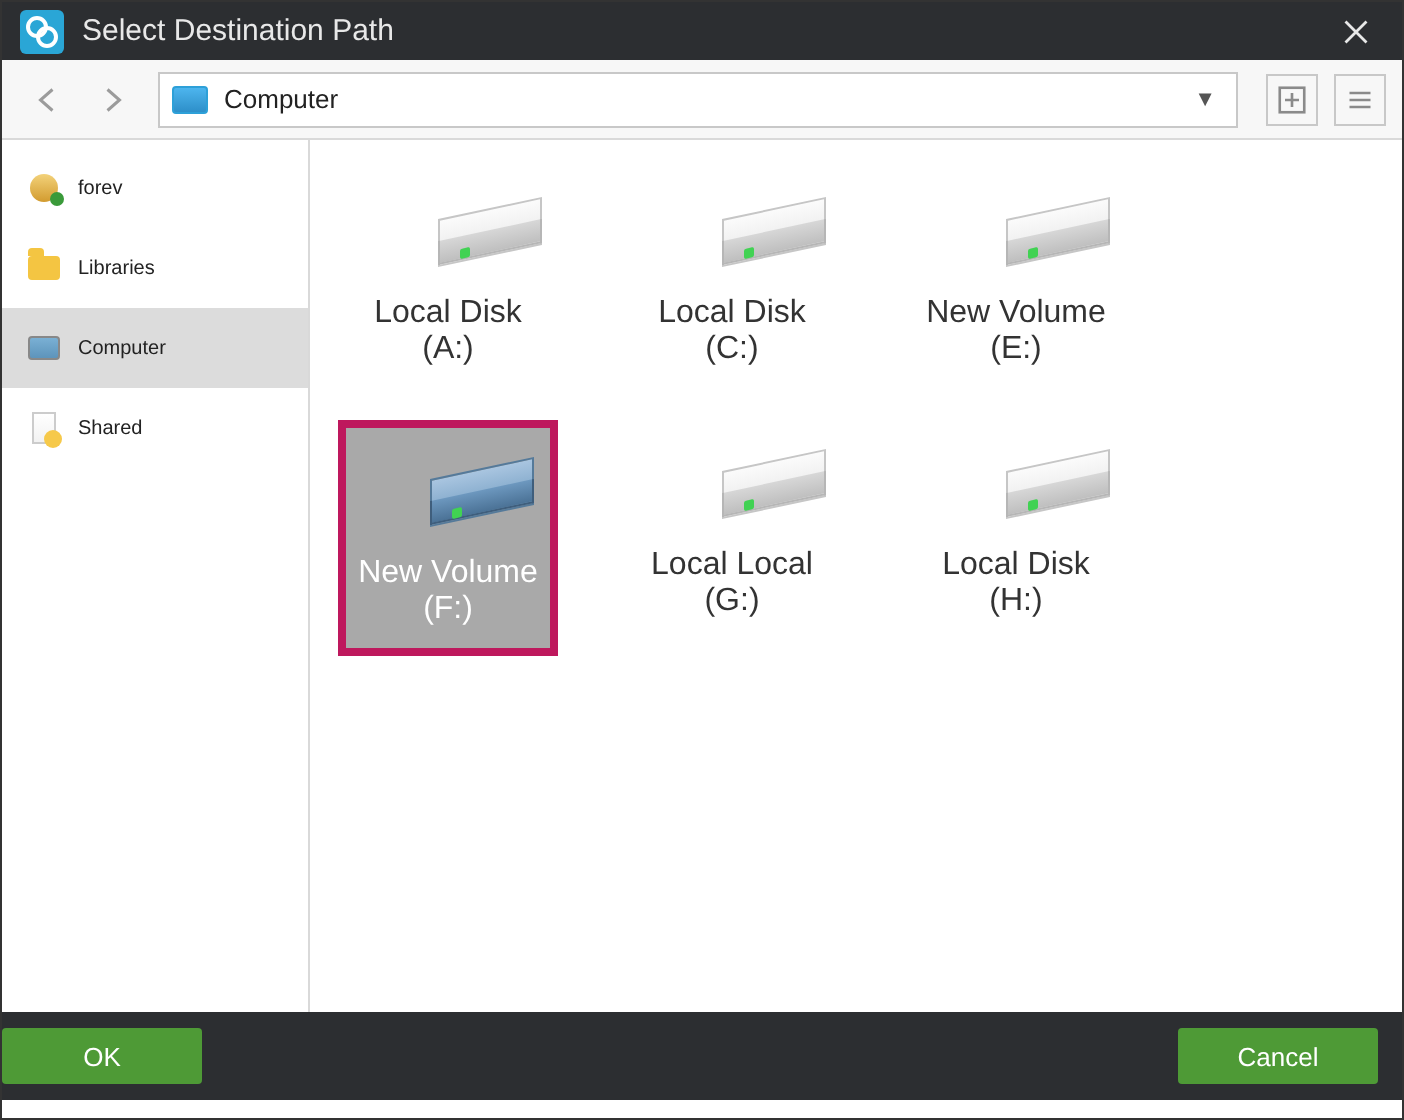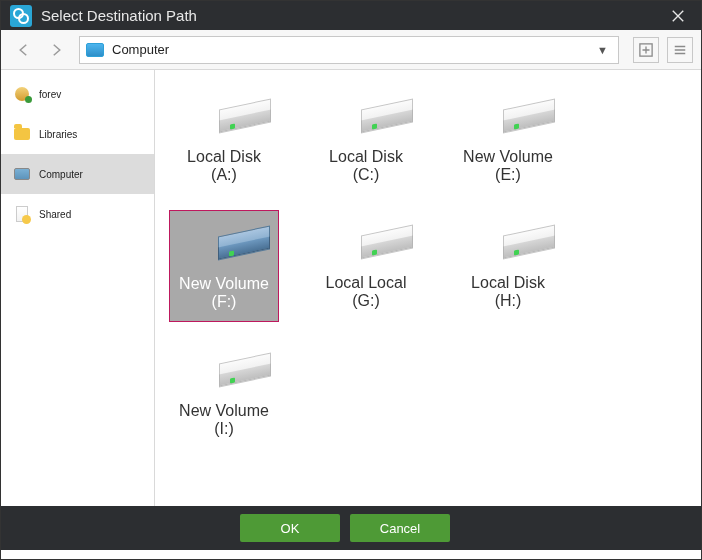--- a/index.html
+++ b/index.html
@@ -28,30 +28,30 @@
   
   .content { display:flex; height: calc(100% - 38px - 40px - 44px); }
   .sidebar { width: 154px; border-right: 1px solid #d9d9d9; padding-top: 4px; }
   .side-item { display:flex; align-items:center; height: 40px; padding-left: 12px; font-size:10px; color:#222; cursor:pointer; gap:8px; }
   .side-item.sel { background:#dcdcdc; }
   .side-icon { width:18px; height:18px; display:flex; align-items:center; justify-content:center; }
 
   .main { flex:1; overflow:auto; padding: 14px 4px 4px 14px; }
   .grid { display:flex; flex-wrap:wrap; gap: 16px 32px; }
   .drive { width: 110px; display:flex; flex-direction:column; align-items:flex-end; justify-content:flex-start; padding:6px 4px 10px 4px; font-size:16px; color:#333; text-align:center; }
-  .drive.sel { background:#a9a9a9; border:1px solid #be185d; color:#fff; }
+  .drive.sel { background:#a9a9a9; border:4px solid #be185d; color:#fff; }
   .drive .disk { width:60px; height:44px; position:relative; margin: 4px 0 10px 0; }
   .drive .disk .body { position:absolute; left:4px; top:10px; width:52px; height:24px; background:linear-gradient(180deg,#fbfbfb,#e6e6e6); transform: skewY(-12deg); border:1px solid #c6c6c6; }
   .drive .disk .side { position:absolute; left:4px; top:21px; width:52px; height:12px; background:linear-gradient(180deg,#d7d7d7,#bfbfbf); transform: skewY(-12deg); border:1px solid #b6b6b6; border-top:none; }
   .drive .disk .led { position:absolute; left:15px; top:30px; width:5px; height:5px; background:#41d253; border-radius:1px; transform: skewY(-12deg); }
   .drive.sel .disk .body { background:linear-gradient(180deg,#a9c5e0,#6f9bc0); border-color:#557a9a; }
   .drive.sel .disk .side { background:linear-gradient(180deg,#6d98bf,#4b7296); border-color:#3f5e7c; }
 
   
-  .footer { height:44px; background:#2c2e31; display:flex; align-items:center; justify-content:center; padding-right:12px; gap:10px; }
+  .footer { height:44px; background:#2c2e31; display:flex; align-items:center; justify-content:space-between; padding-right:12px; gap:10px; }
   .btn { min-width:100px; height:28px; border:none; color:#fff; font-size:13px; cursor:pointer; border-radius:2px; }
   .btn.ok { background:#4e9a36; }
   .btn.cancel { background:#4e9a36; }
 
   
   .ic-user { width:14px;height:14px;border-radius:50%;background:linear-gradient(180deg,#f3d27a,#d29b2f); position:relative;}
   .ic-user::after{content:"";position:absolute;width:7px;height:7px;background:#3a9a3a;border-radius:50%;bottom:-2px;right:-3px;}
   .ic-lib { width:16px;height:12px;background:#f4c542;border-radius:2px; position:relative;}
   .ic-lib::before{content:"";position:absolute;left:0;top:-4px;width:8px;height:4px;background:#f4c542;border-radius:2px 2px 0 0;}
   .ic-comp { width:16px;height:12px;background:linear-gradient(180deg,#7ab0d4,#5d94bb);border:1px solid #888;border-radius:2px;}
@@ -171,28 +171,20 @@
         <span>Local Local (G:)</span>
       </div>
       <div class="drive">
         <div class="disk">
             <div class="body"></div>
             <div class="side"></div>
             <div class="led"></div>
           </div>
         <span>Local Disk (H:)</span>
       </div>
-      <div class="drive">
-        <div class="disk">
-            <div class="body"></div>
-            <div class="side"></div>
-            <div class="led"></div>
-          </div>
-        <span>New Volume (I:)</span>
-      </div>
     </div>
   </div>
 </div>
 
 <div class="footer">
   <button class="btn ok">OK</button>
   <button class="btn cancel">Cancel</button>
 </div>
 
 </body></html>

